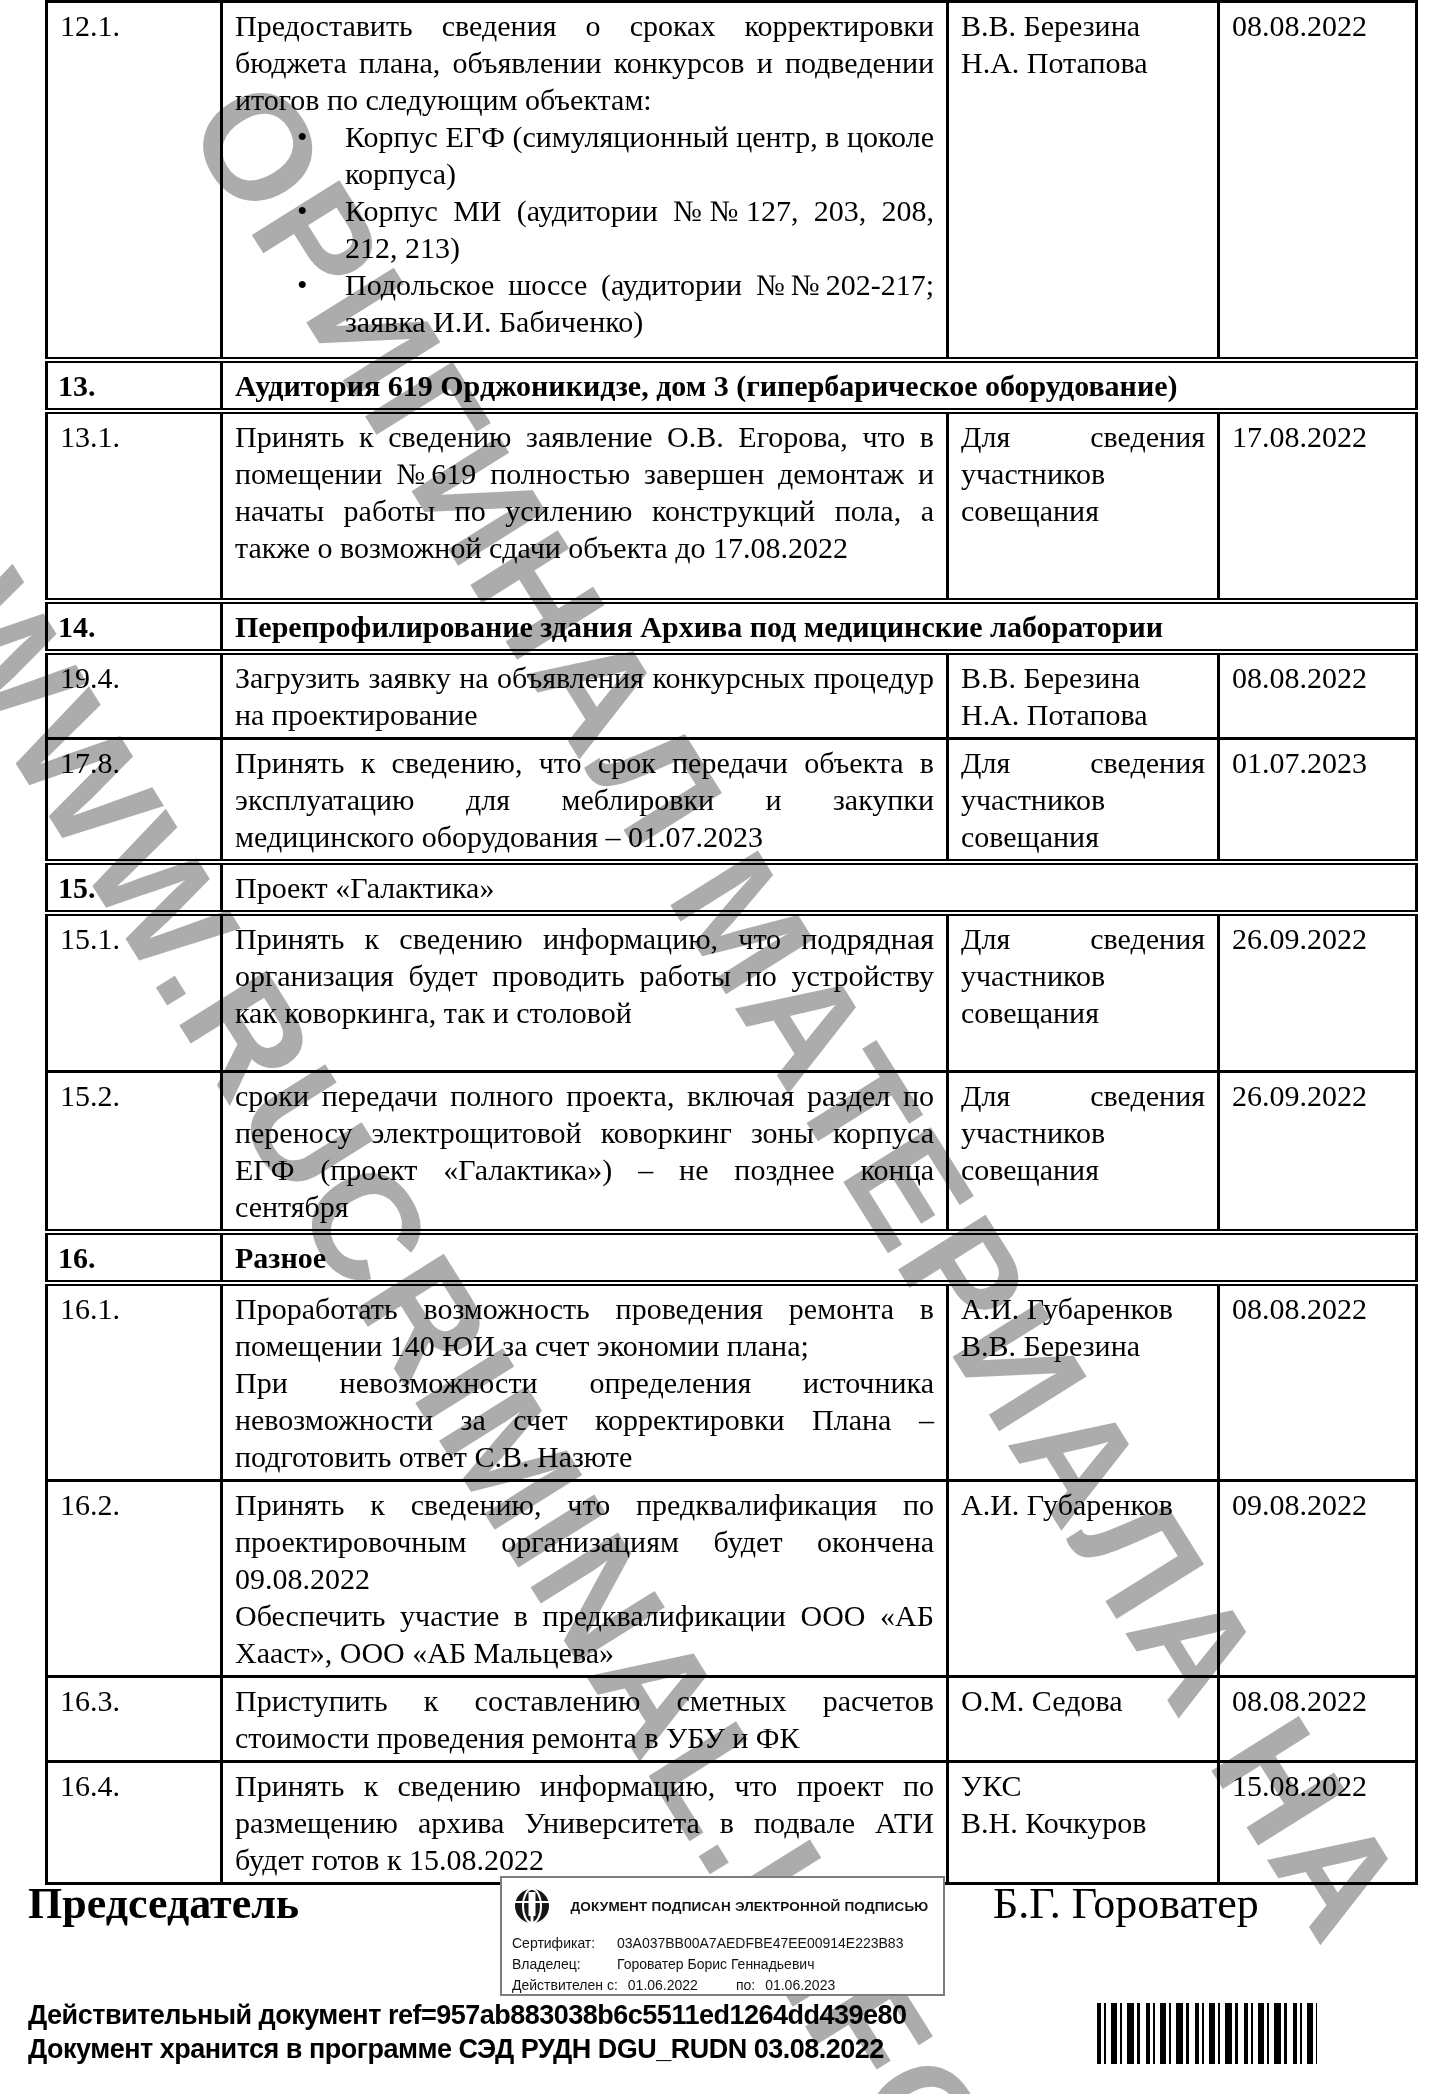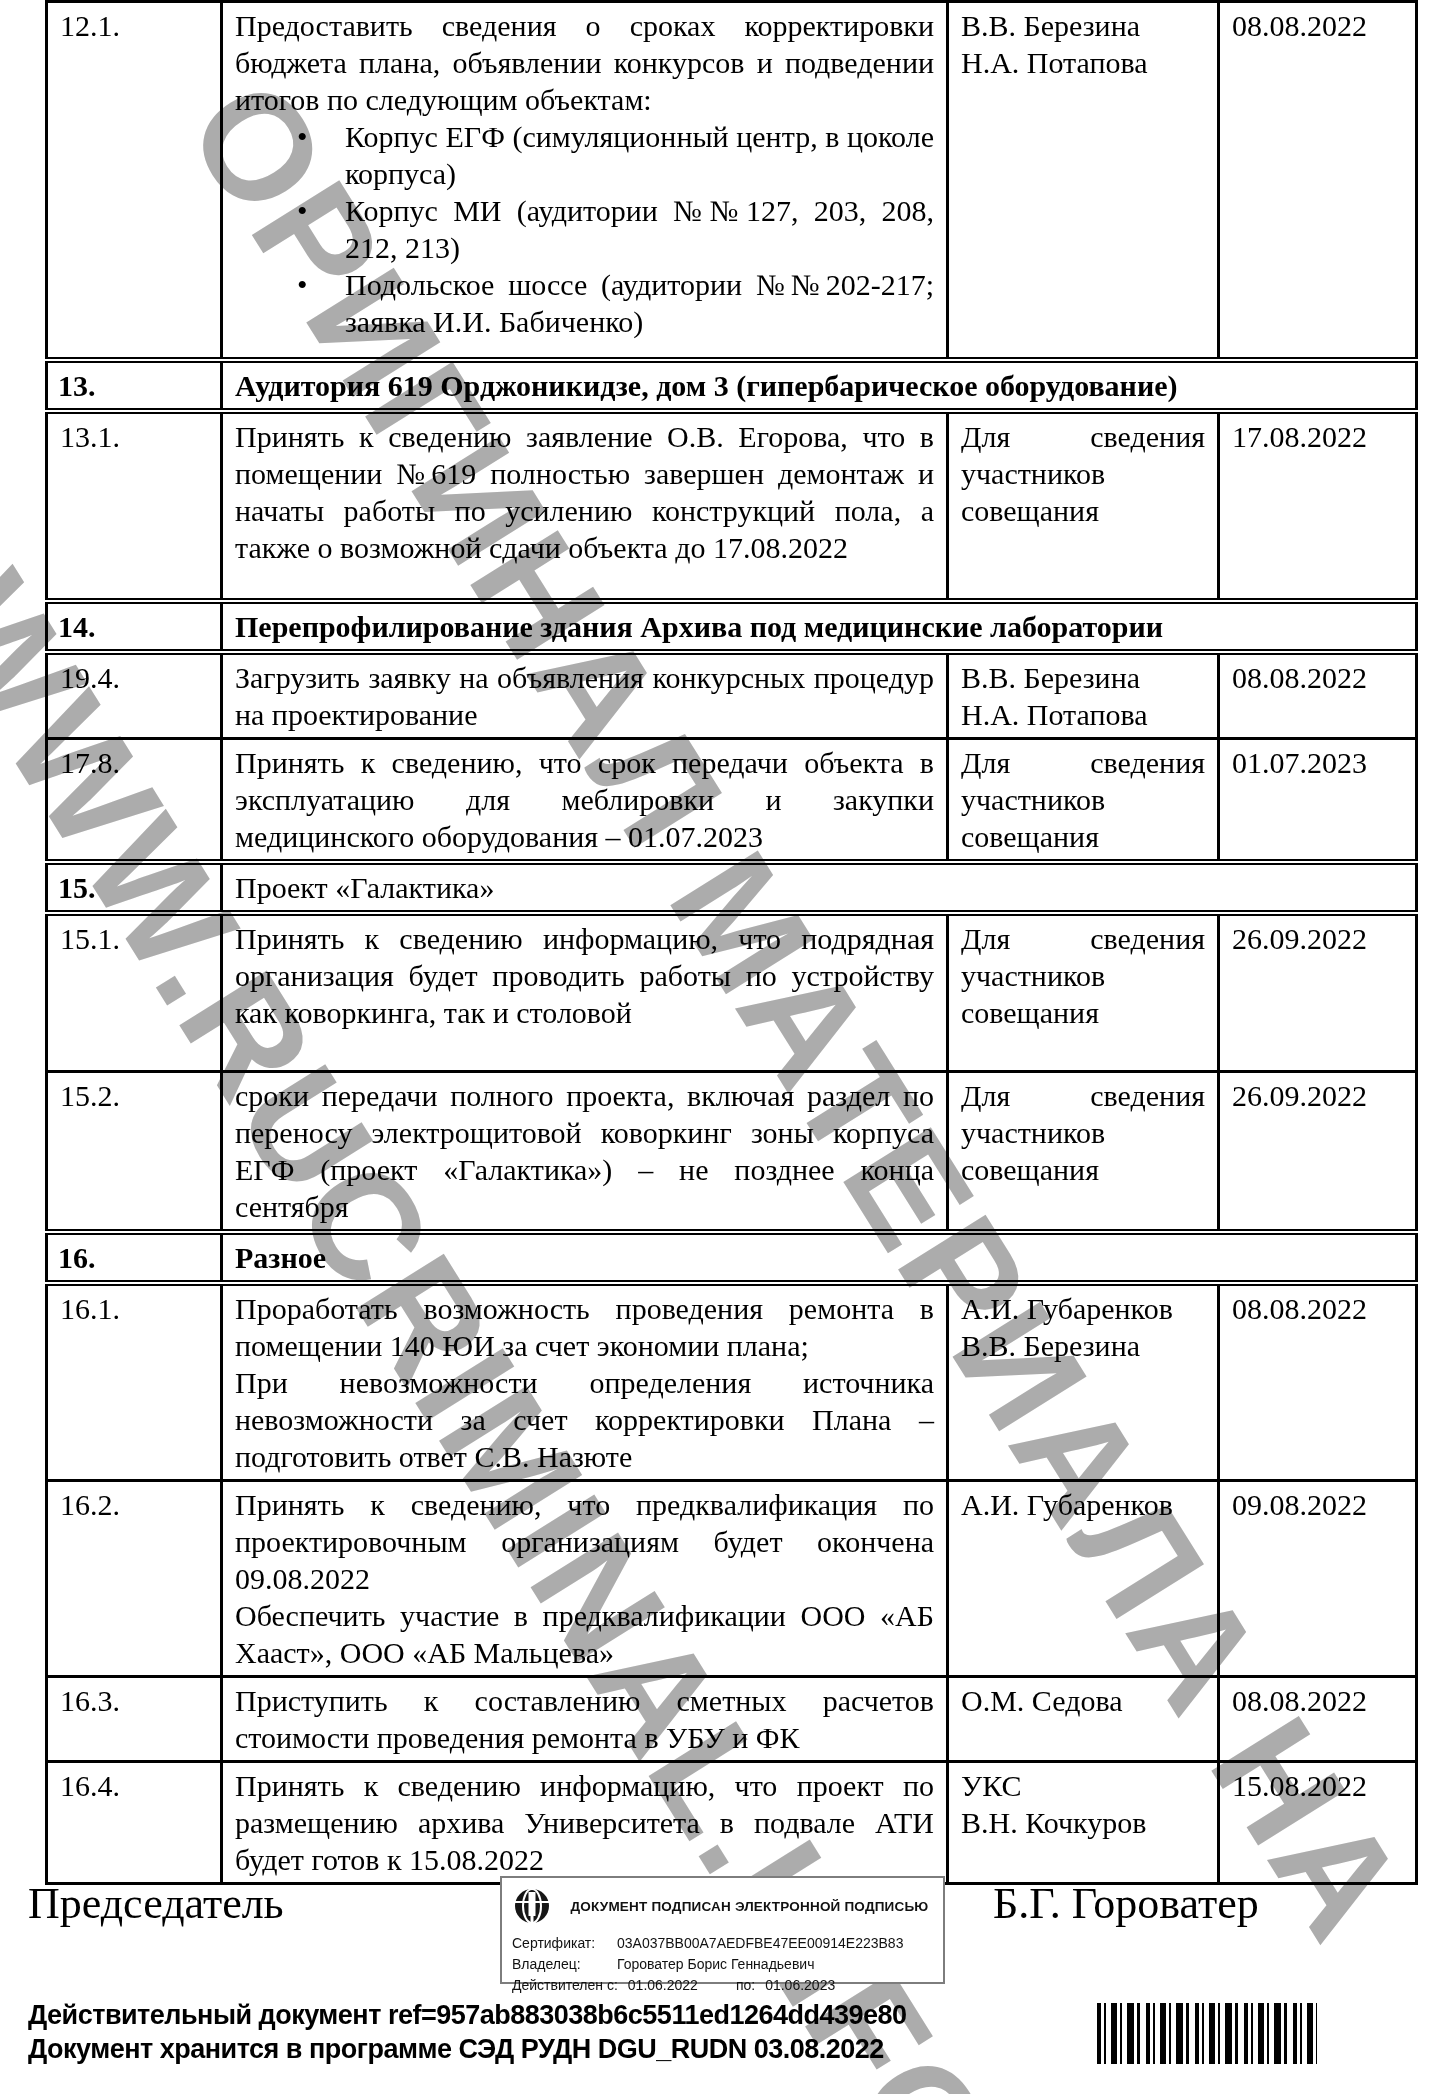--- a/index.html
+++ b/index.html
@@ -56,29 +56,29 @@
   #rows tr:nth-child(9)  { height:155px; }
   #rows tr:nth-child(10) { height:38px;  }
   #rows tr:nth-child(11) { height:195px; }
   #rows tr:nth-child(12) { height:193px; }
   #rows tr:nth-child(13) { height:79px;  }
   #rows tr:nth-child(14) { height:118px; }
 
   
   .chairman-label {
     position:absolute; left:28px; top:1878px; z-index:1;
-    font-size:44px; font-weight:normal; color:#000;
+    font-size:44px; font-weight:bold; color:#000;
   }
   .chairman-name {
     position:absolute; left:993px; top:1878px; z-index:1;
     font-size:44px; color:#000;
   }
   .sig-box {
     position:absolute; left:500px; top:1876px; z-index:1;
-    width:445px; height:108px; box-sizing:border-box;
+    width:445px; height:120px; box-sizing:border-box;
     border:2px solid #7d7d7d; background:#fff;
     font-family:"Liberation Sans", sans-serif; font-size:14px; color:#111;
     padding:8px 10px 6px 10px;
   }
   .sig-head { display:flex; align-items:center; gap:14px; margin-bottom:8px; }
   .sig-logo { flex:0 0 40px; height:40px; }
   .sig-title { font-weight:bold; font-size:13.5px; letter-spacing:.2px; flex:1; text-align:center; }
   .sig-row { display:flex; margin-top:3px; line-height:18px; }
   .sig-label { flex:0 0 105px; }
   .sig-val { flex:1; }

